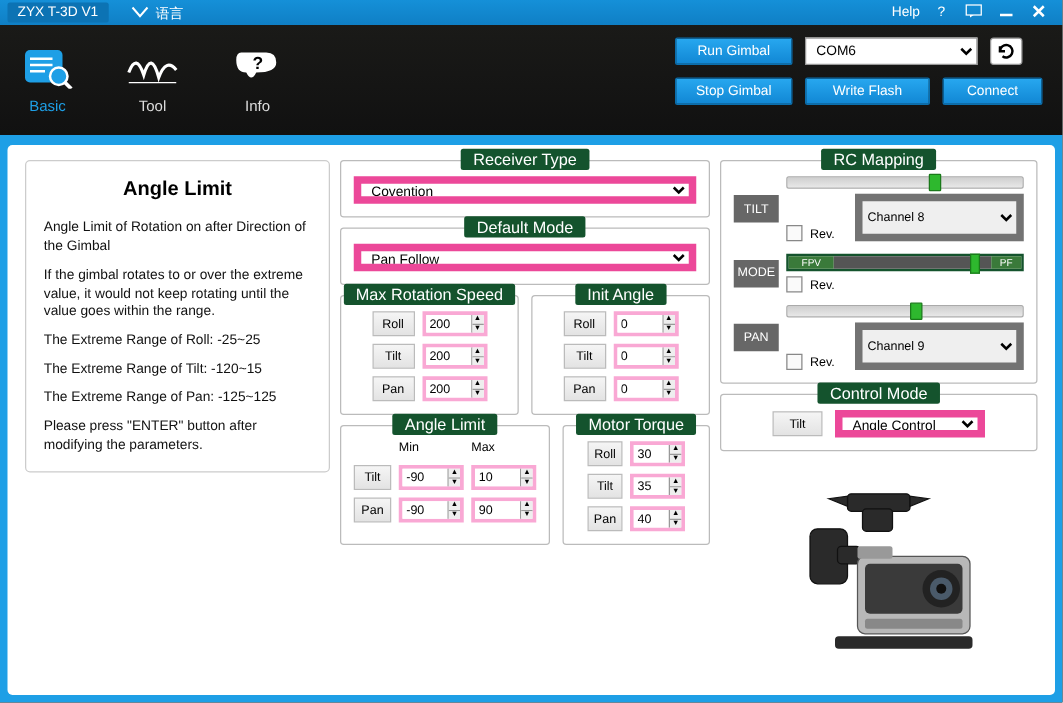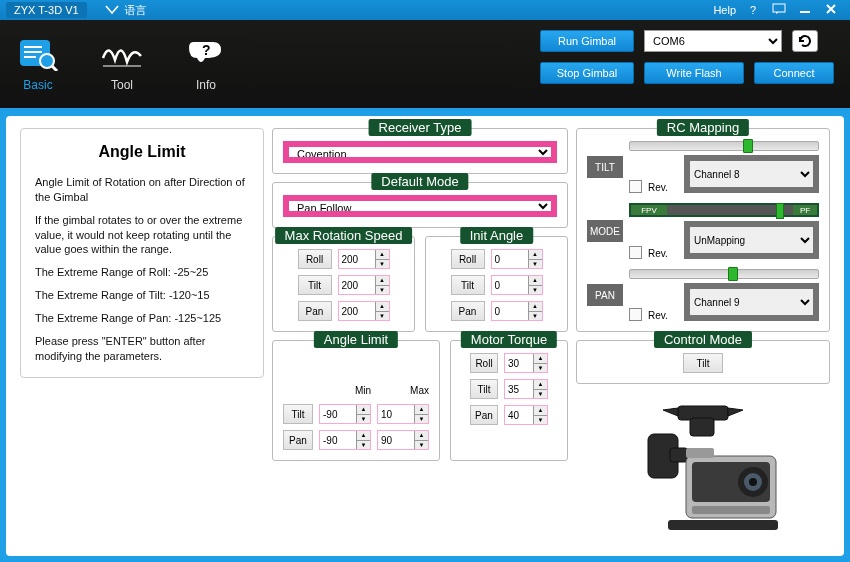--- a/index.html
+++ b/index.html
@@ -27,26 +27,26 @@
   .desc-panel { border:1px solid #ccc; border-radius:4px; padding:14px 14px; height:250px; }
   .desc-panel h2 { font-size:16px; font-weight:bold; text-align:center; margin-bottom:14px; }
   .desc-panel p { font-size:11px; color:#111; margin-bottom:8px; line-height:1.35; }
   .fieldset { border:1px solid #bbb; border-radius:3px; position:relative; padding:12px 10px 10px 10px; }
   .fieldset .legend { position:absolute; top:-10px; left:50%; transform:translateX(-50%); background:#14532d; color:#fff; font-size:13px; padding:1px 10px; border-radius:2px; white-space:nowrap;}
   .select { width:100%; height:22px; border:6px solid #ec4899; font-size:11px; padding:0 4px; background:#fff;}
   .row2 { display:flex; gap:10px; }
   .param-col { display:flex; flex-direction:column; gap:6px; align-items:center;}
   .param-row { display:flex; align-items:center; gap:6px; }
   .param-label { width:34px; height:20px; background:linear-gradient(#f5f5f5,#e3e3e3); border:1px solid #bbb; font-size:10px; display:flex; align-items:center; justify-content:center;}
-  .spinner { width:52px; height:20px; border:1px solid #f9a8d4; display:flex; }
+  .spinner { width:52px; height:20px; border:3px solid #f9a8d4; display:flex; }
   .spinner input { border:none; width:36px; font-size:10px; padding:0 3px; outline:none;}
   .spinner .arrows { width:14px; display:flex; flex-direction:column; border-left:1px solid #999;}
   .spinner .arrows div { flex:1; font-size:6px; display:flex; align-items:center; justify-content:center; background:#eee; cursor:pointer;}
   .spinner .arrows div:first-child { border-bottom:1px solid #999;}
-  .mini-head { font-size:10px; text-align:right; padding-bottom:2px;margin-top:32px;}
+  .mini-head { font-size:10px; text-align:left; padding-bottom:2px;}
   .rc-panel .rc-row { display:flex; align-items:center; gap:6px; margin-bottom:10px;}
   .rc-panel .rc-label { width:36px; height:22px; background:#676767; color:#fff; font-size:10px; display:flex; align-items:center; justify-content:center;}
   .rc-panel .rc-body { flex:1; display:flex; flex-direction:column; gap:4px;}
   .slider-track { height:10px; background:linear-gradient(#cfcfcf,#e8e8e8); border:1px solid #aaa; border-radius:2px; position:relative;}
   .slider-thumb { position:absolute; top:-3px; width:10px; height:14px; background:#2eb82e; border:1px solid #1a7a1a; border-radius:1px;}
   .rc-sub { display:flex; align-items:flex-end; gap:6px;}
   .rc-sub .chk { width:13px; height:13px; border:1px solid #888; background:#fafafa;}
   .rc-sub .rev { font-size:10px; width:30px;}
   .rc-sub select { flex:1; height:38px; font-size:10px; border:6px solid #737373;}
   .mode-track { display:flex; height:14px; border:2px solid #14532d; font-size:8px; color:#fff; position:relative;}
@@ -346,21 +346,20 @@
           <div class="rc-body">
             <div class="mode-track">
               <div class="seg fpv">FPV</div>
               <div class="seg mid"></div>
               <div class="seg pf">PF</div>
               <div class="mode-thumb" style="left:78%"></div>
             </div>
             <div class="rc-sub">
               <div class="chk"></div>
               <span class="rev">Rev.</span>
-              <select><option>UnMapping</option></select>
             </div>
           </div>
         </div>
 
         <div class="rc-row" style="margin-bottom:0">
           <div class="rc-label">PAN</div>
           <div class="rc-body">
             <div class="slider-track">
                 <div class="slider-thumb" style="left:52%"></div>
               </div>
@@ -370,20 +369,21 @@
               <select><option>Channel 9</option></select>
             </div>
           </div>
         </div>
       </div>
 
       <div class="fieldset">
         <div class="legend">Control Mode</div>
         <div class="cm-row">
           <div class="param-label" style="width:40px">Tilt</div>
+          <select class="select" style="width:120px"><option>Angle Control</option></select>
         </div>
       </div>
 
       <div class="gimbal-img">
         <svg width="190" height="140" viewBox="0 0 190 140">
           <g fill="#2a2a2a" stroke="#111" stroke-width="1">
             <rect x="70" y="8" width="50" height="14" rx="3"></rect>
             <rect x="82" y="20" width="24" height="18" rx="3"></rect>
             <path d="M55 12 L70 18 L70 10 Z"></path>
               <path d="M135 12 L120 18 L120 10 Z"></path>

